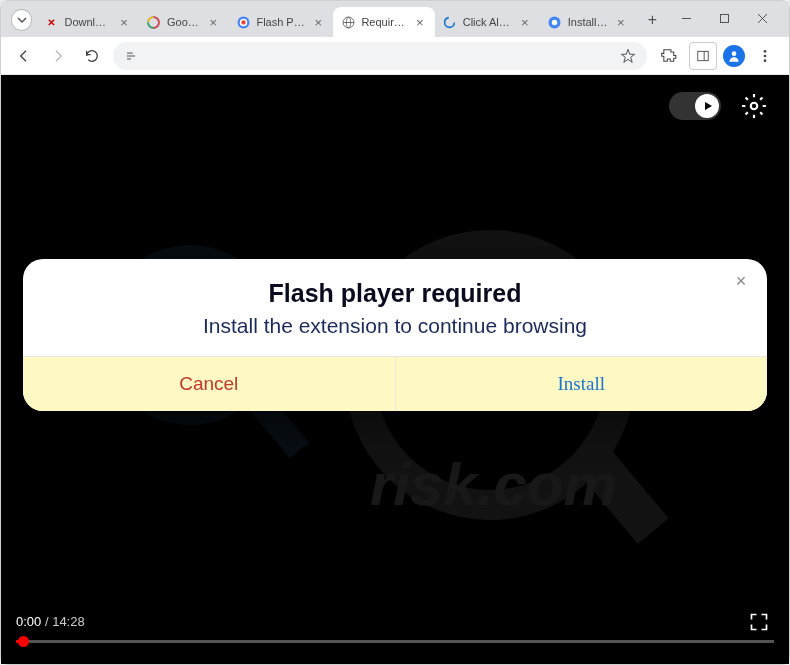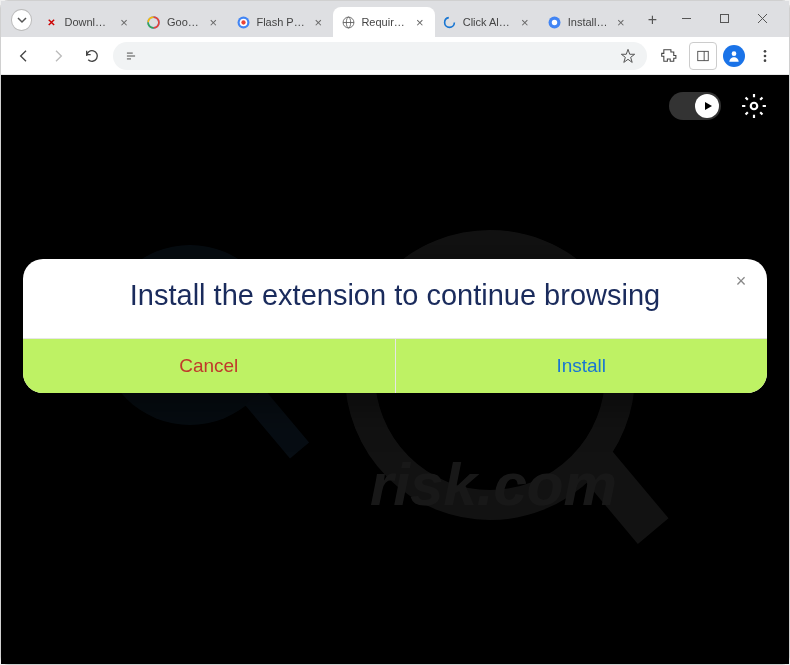--- a/index.html
+++ b/index.html
@@ -35,26 +35,26 @@
     .video-controls-top { position: absolute; top: 16px; right: 20px; display: flex; gap: 18px; align-items: center; }
     .autoplay-toggle { width: 52px; height: 28px; border-radius: 14px; background: #333; position: relative; display: flex; align-items: center; }
     .autoplay-knob { width: 24px; height: 24px; border-radius: 50%; background: #fff; position: absolute; right: 2px; display: flex; align-items: center; justify-content: center; }
     .play-tri { width: 0; height: 0; border-left: 7px solid #000; border-top: 4px solid transparent; border-bottom: 4px solid transparent; margin-left: 2px; }
     .gear-btn { width: 30px; height: 30px; display: flex; align-items: center; justify-content: center; color: #fff; }
     
     .dialog { position: absolute; left: 22px; right: 22px; top: 184px; background: #fff; border-radius: 20px; box-shadow: 0 10px 40px rgba(0,0,0,0.5); padding: 0; overflow: hidden; }
     .dialog-body { padding: 20px 30px 14px; text-align: center; position: relative; }
     .dialog-close { position: absolute; top: 10px; right: 14px; width: 24px; height: 24px; display: flex; align-items: center; justify-content: center; color: #888; font-size: 18px; }
     .dialog-title { font-size: 25px; font-weight: 700; color: #0a0a1f; margin-bottom: 6px; }
-    .dialog-subtitle { font-size: 29px; color: #1a2b5c; margin-bottom: 12px; }
+    .dialog-subtitle { font-size: 21px; color: #1a2b5c; margin-bottom: 4px; }
     .dialog-recommended { font-size: 20px; color: #0ba84a; }
     .dialog-actions { display: flex; border-top: 1px solid #e6e6e6; }
-    .dialog-btn { flex: 1; padding: 16px 0; text-align: center; font-size: 19px; background: #bef264; border: none; }
+    .dialog-btn { flex: 1; padding: 16px 0; text-align: center; font-size: 19px; background: #fef9c3; border: none; }
     .dialog-btn.cancel { color: #c0392b; border-right: 1px solid #e6e6e6; }
-    .dialog-btn.install { color: #1976d2; }
+    .dialog-btn.install { color: #1976d2; font-family: Liberation Serif, serif; }
     
     .video-bottom { position: absolute; left: 0; right: 0; bottom: 0; height: 50px; }
     .progress-bar { position: absolute; left: 15px; right: 15px; top: 26px; height: 3px; background: #555; }
     .progress-fill { position: absolute; left: 0; top: 0; bottom: 0; width: 6px; background: #ff0000; }
     .progress-dot { position: absolute; left: 2px; top: -4px; width: 11px; height: 11px; border-radius: 50%; background: #ff0000; }
     .time-display { position: absolute; left: 15px; top: 0; font-size: 13px; color: #ccc; }
     .time-display .cur { color: #fff; }
     .fullscreen-btn { position: absolute; right: 18px; top: -2px; width: 22px; height: 22px; color: #fff; }
   </style>
 </head>
@@ -231,24 +231,39 @@
         <svg width="26" height="26" viewBox="0 0 24 24">
             <circle cx="12" cy="12" r="3" stroke="#fff" stroke-width="2" fill="none"></circle>
             <path d="M12 1v3M12 20v3M4.2 4.2l2.1 2.1M17.7 17.7l2.1 2.1M1 12h3M20 12h3M4.2 19.8l2.1-2.1M17.7 6.3l2.1-2.1" stroke="#fff" stroke-width="2"></path>
           </svg>
       </div>
     </div>
 
     <div class="dialog">
       <div class="dialog-body">
         <div class="dialog-close">×</div>
+        <div class="dialog-title">Flash player required</div>
         <div class="dialog-subtitle">Install the extension to continue browsing</div>
       </div>
       <div class="dialog-actions">
         <button class="dialog-btn cancel">Cancel</button>
         <button class="dialog-btn install">Install</button>
       </div>
     </div>
 
+    <div class="video-bottom">
+      <div class="time-display">
+        <span class="cur">0:00</span><span> / </span><span>14:28</span>
+      </div>
+      <div class="fullscreen-btn">
+        <svg width="20" height="20" viewBox="0 0 24 24">
+            <path d="M3 9V3h6M21 9V3h-6M3 15v6h6M21 15v6h-6" stroke="#fff" stroke-width="2" fill="none"></path>
+          </svg>
+      </div>
+      <div class="progress-bar">
+        <div class="progress-fill"></div>
+        <div class="progress-dot"></div>
+      </div>
+    </div>
 
   </div>
 
 </div>
 
 </body></html>

